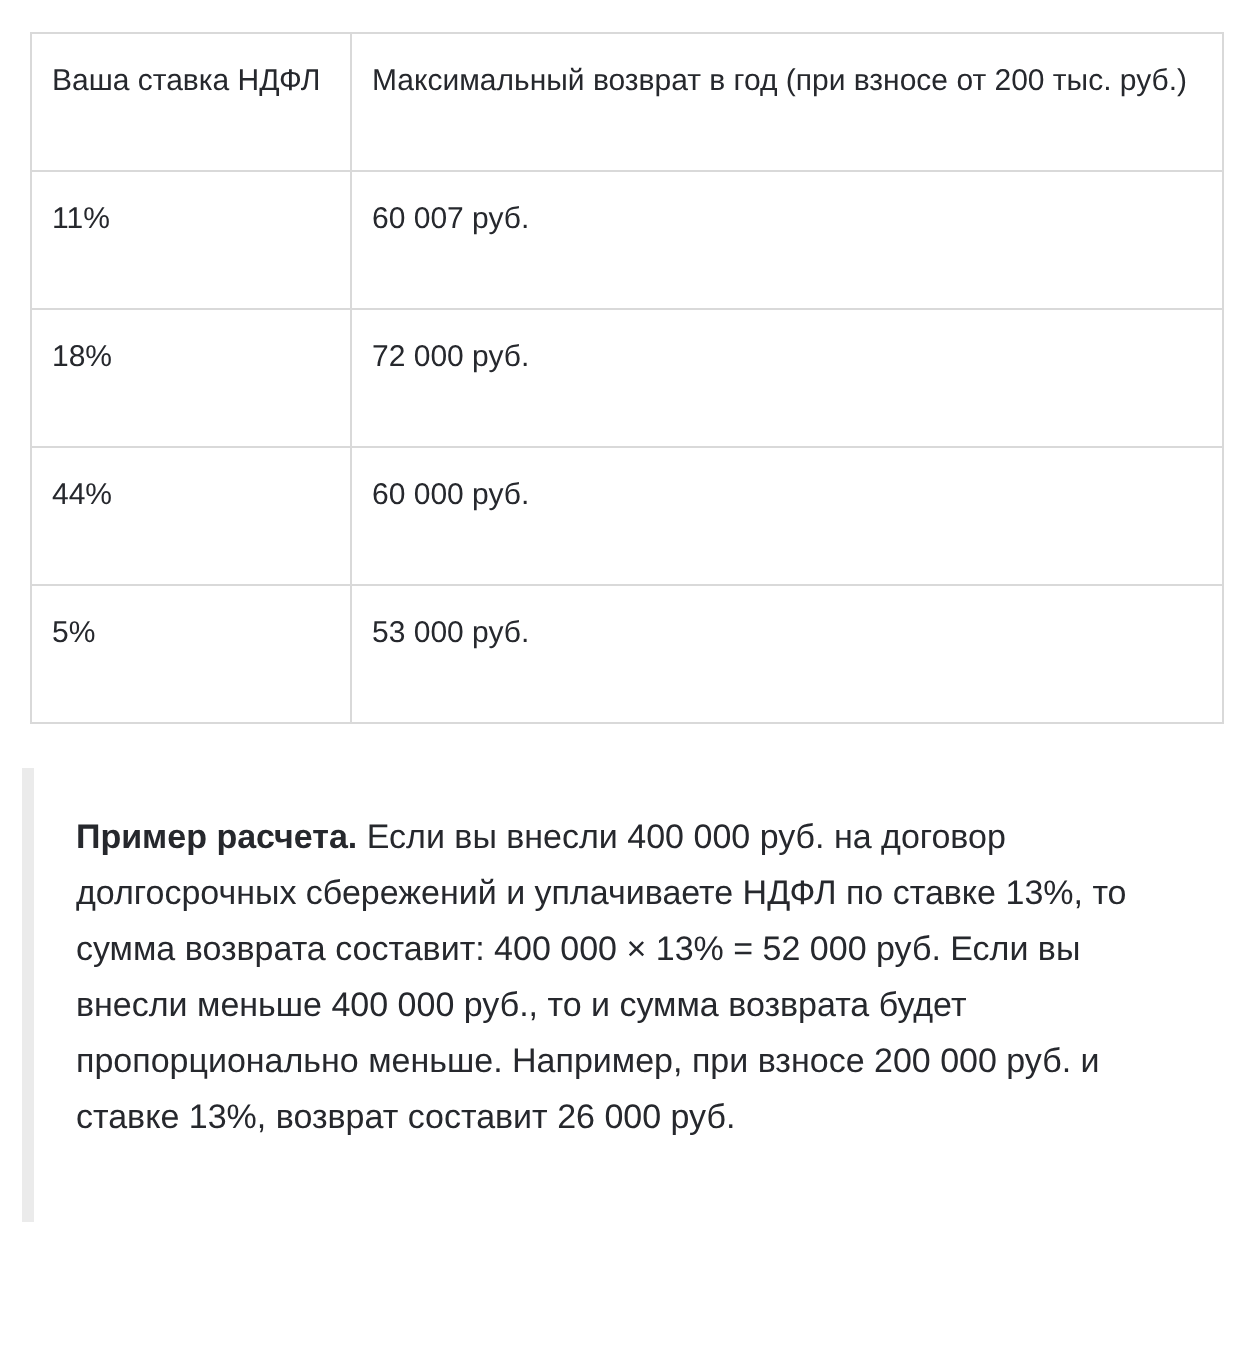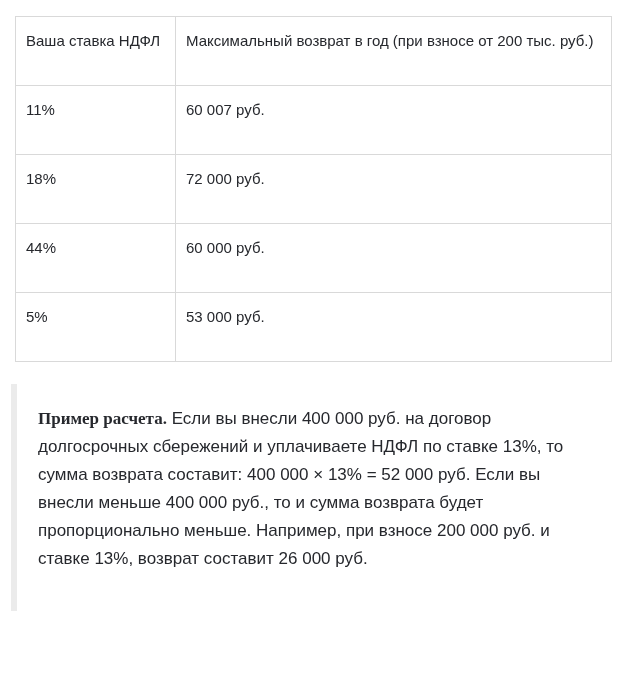--- a/index.html
+++ b/index.html
@@ -39,21 +39,21 @@
     overflow: hidden;
   }
   blockquote.callout {
     margin: 22px 17px 0 11px;
     border-left: 6px solid #ebebeb;
     background: #ffffff;
     padding: 21px 16px 38px 21px;
     font-size: 17px;
     line-height: 28px;
   }
-  blockquote.callout b { font-weight: bold; font-family: Liberation Serif, serif; }
+  blockquote.callout b { font-weight: bold; }
 </style>
 </head>
 <body>
 
 <div class="page">
 
   <table class="ndfl">
     <colgroup>
         <col class="c1">
         <col class="c2">

